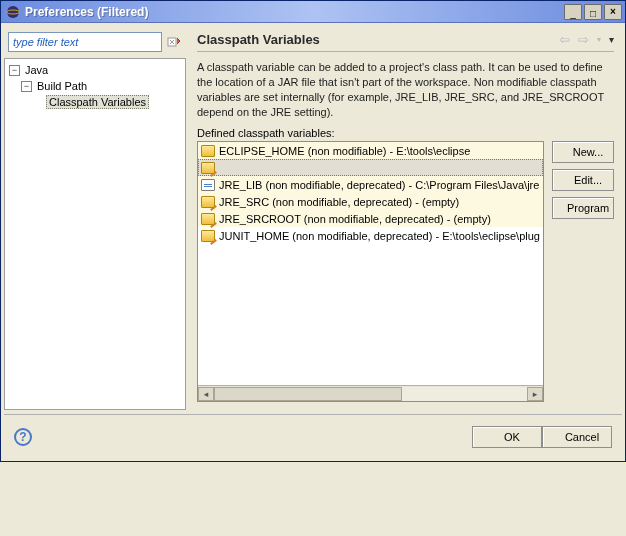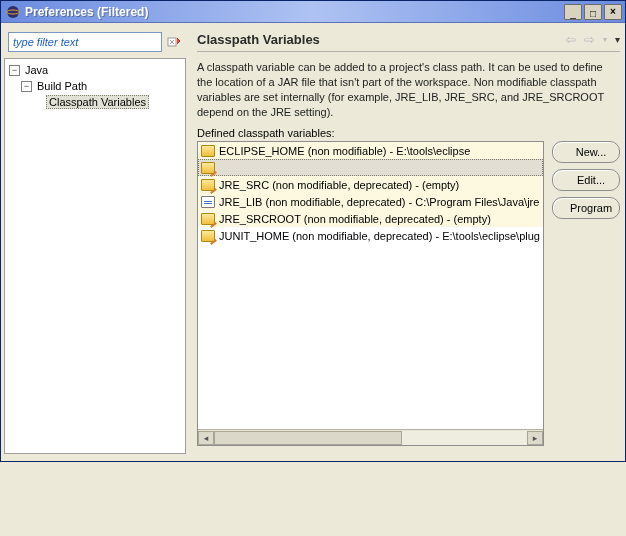--- a/index.html
+++ b/index.html
@@ -37,21 +37,21 @@
   .win-btn {
     width: 18px; height: 16px;
     background:#d8d2c0;
     border:1px solid #6b6b6b;
     border-radius:1px;
     display:flex; align-items:flex-end; justify-content:center;
     font-size:10px; line-height:10px; cursor:default;
   }
   .win-btn.close { align-items:center; font-weight:bold; }
   .client {
-    flex:1; display:flex; flex-direction:row;
+    flex:1; display:flex; flex-direction:column;
     padding:3px;
   }
   .body-split {
     flex:1; display:flex; min-height:0;
     margin-bottom:4px;
   }
   .left-pane {
     width: 182px; display:flex; flex-direction:column;
   }
   .filter-row {
@@ -179,21 +179,21 @@
     position:absolute; left:0; top:0; height:14px; width:60%;
     background:#dcd8c9; border:1px solid #a9a595;
   }
   .side-buttons {
     width:68px; display:flex; flex-direction:column; gap:6px;
   }
   .btn {
     height:22px;
     background:#ece9d8;
     border:1px solid #8e8e8e;
-    border-radius:10px;
+    border-radius:0;
     box-shadow:inset 1px 1px 0 #fff;
     font:11px Tahoma,sans-serif;
     cursor:default;
     text-align:center;
     display:flex; align-items:center; justify-content:center;padding-left:10px;
   }
   .footer {
     height:44px; border-top:1px solid #b0b0b0;
     display:flex; align-items:center; padding:0 10px;
   }
@@ -270,26 +270,26 @@
           <div class="listbox-wrap">
             <div class="listbox" id="var-list">
                 <div class="list-row soft">
                   <div class="folder-icon"></div>
                   <span>ECLIPSE_HOME (non modifiable) - E:\tools\eclipse</span>
                 </div>
                 <div class="list-row soft row-selected">
                   <div class="folder-icon pencil"></div>
                 </div>
                 <div class="list-row soft">
+                  <div class="jar-icon"></div>
+                  <span>JRE_LIB (non modifiable, deprecated) - C:\Program Files\Java\jre</span>
+                </div>
+                <div class="list-row soft">
                   <div class="folder-icon pencil"></div>
                   <span>JRE_SRC (non modifiable, deprecated) - (empty)</span>
-                </div>
-                <div class="list-row soft">
-                  <div class="jar-icon"></div>
-                  <span>JRE_LIB (non modifiable, deprecated) - C:\Program Files\Java\jre</span>
                 </div>
                 <div class="list-row soft">
                   <div class="folder-icon pencil"></div>
                   <span>JRE_SRCROOT (non modifiable, deprecated) - (empty)</span>
                 </div>
                 <div class="list-row">
                   <div class="folder-icon pencil"></div>
                   <span>JUNIT_HOME (non modifiable, deprecated) - E:\tools\eclipse\plug</span>
                 </div>
               </div>

